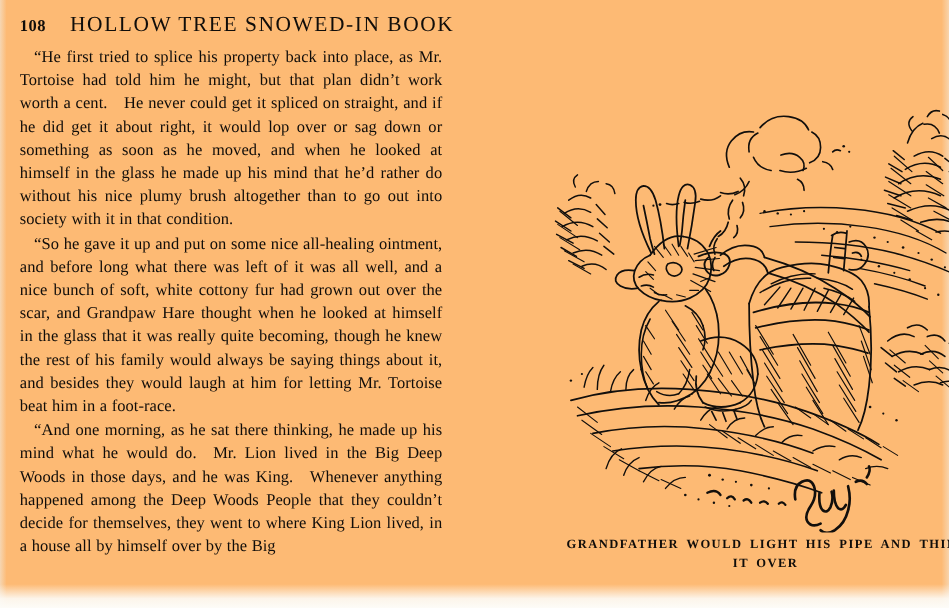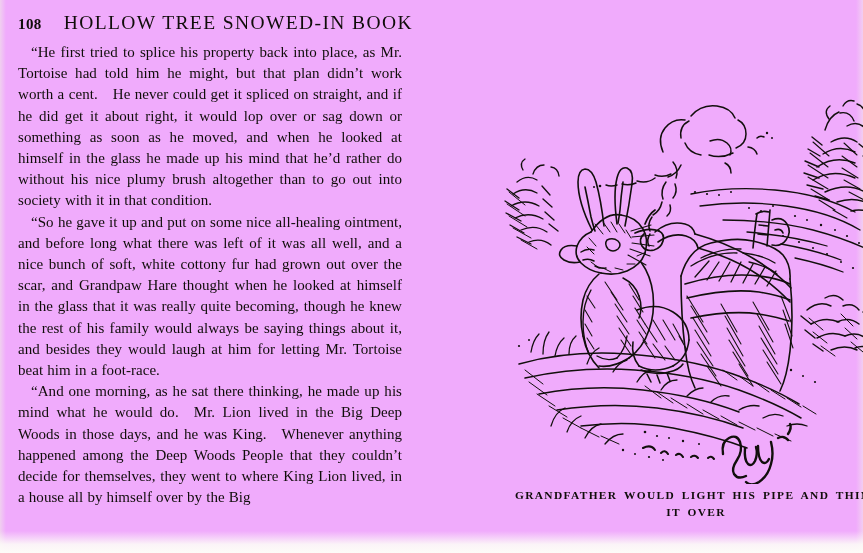--- a/index.html
+++ b/index.html
@@ -4,21 +4,21 @@
 <style>
   html, body {
     margin: 0;
     padding: 0;
     background: #ffffff;
   }
   #page {
     position: relative;
     width: 863px;
     height: 553px;
-    background: #f0abfc;
+    background: #fdba74;
     overflow: hidden;
     font-family: "Liberation Serif", "DejaVu Serif", serif;
     color: #100d0a;
   }
 
   
   #scan-gutter-bottom {
     position: absolute;
     left: 0; right: 0; bottom: 0;
     height: 22px;

